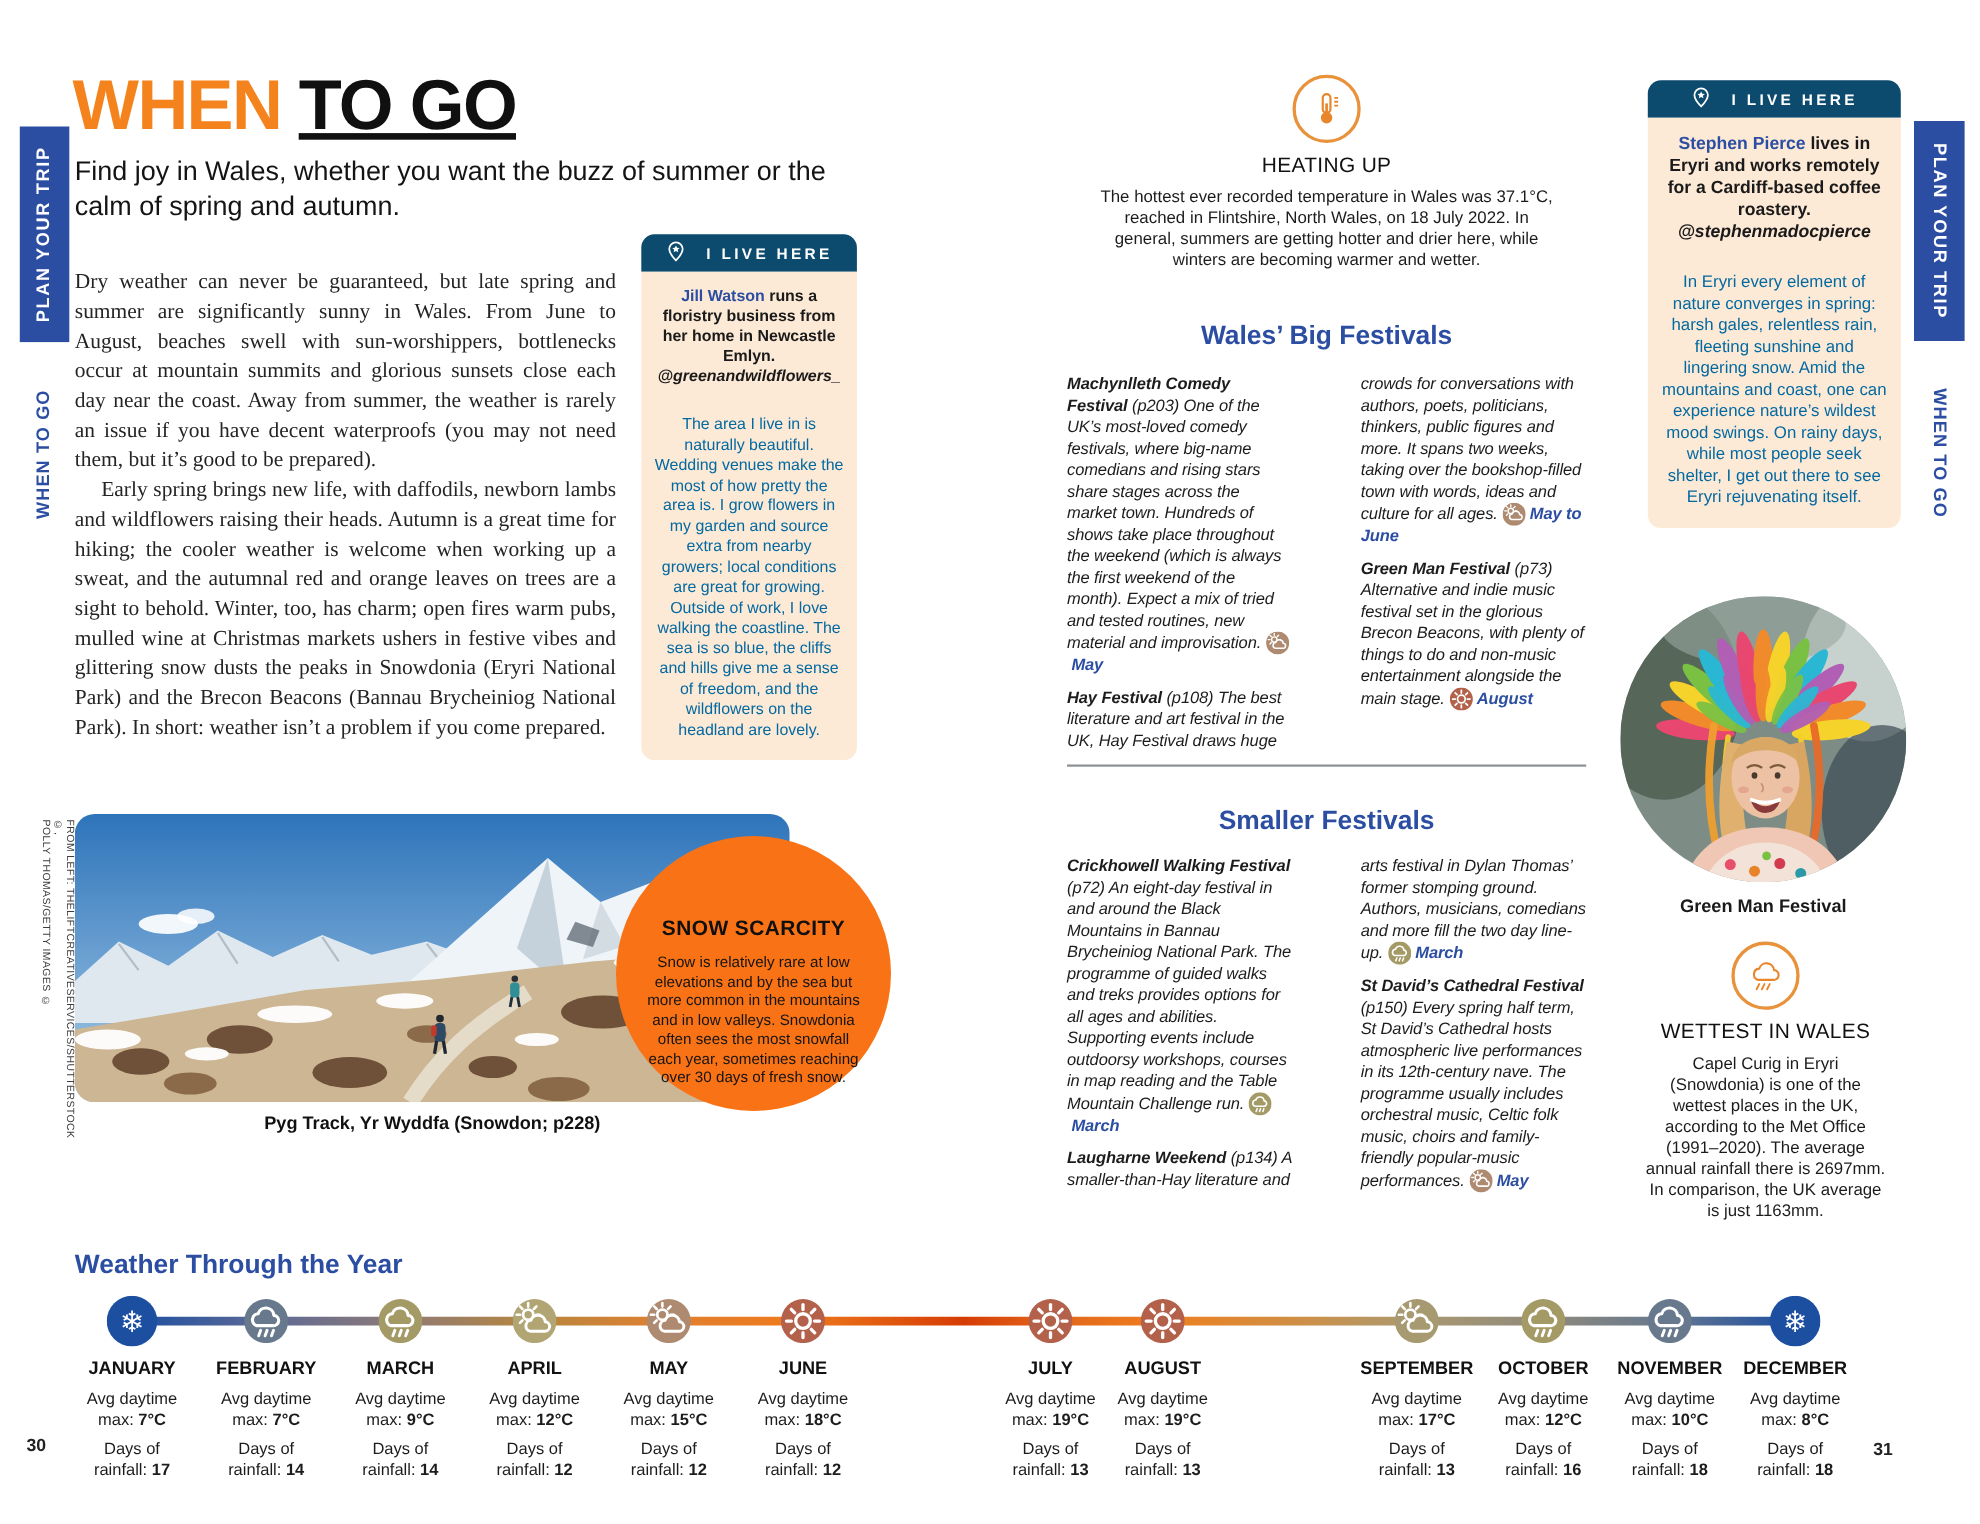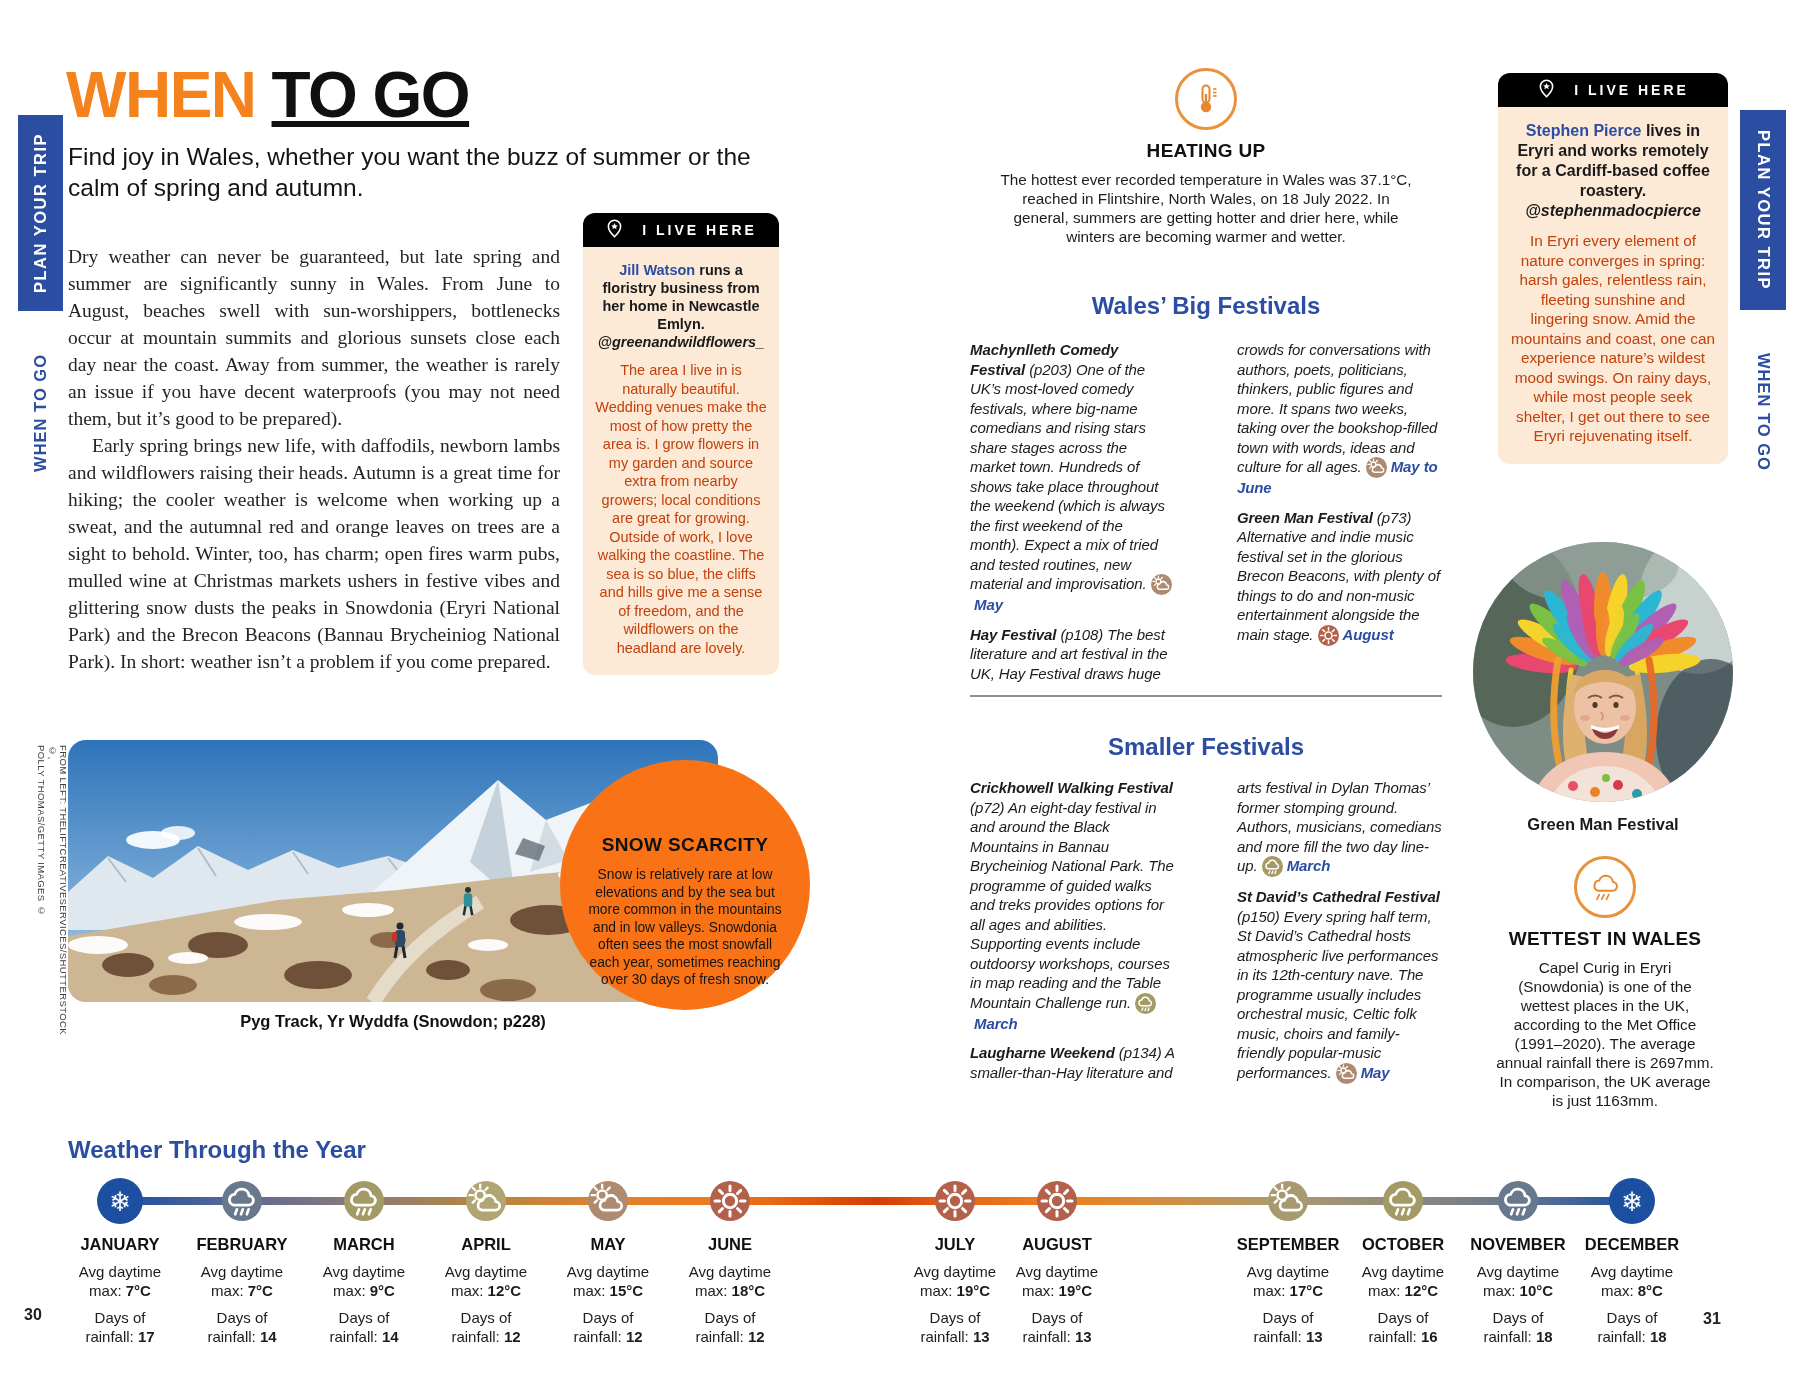--- a/index.html
+++ b/index.html
@@ -27,46 +27,46 @@
 
   
   .intro{left:68px;top:243px;width:492px;font-family:"Liberation Serif",serif;
          font-size:19.5px;line-height:27px;text-align:justify;color:#242424;}
   .intro p{margin:0;}
   .intro p + p{text-indent:24px;}
 
   
   .livebox{width:196px;left:583px;top:213px;z-index:2;}
   .livebox2{width:230px;left:1498px;top:73px;}
-  .lb-head{background:#000000;border-radius:12px 12px 0 0;color:#fff;display:flex;align-items:center;
+  .lb-head{background:#0c4a6e;border-radius:12px 12px 0 0;color:#fff;display:flex;align-items:center;
            justify-content:center;gap:18px;height:34px;font-weight:700;letter-spacing:3px;font-size:14px;}
   .lb-body{background:#fce9d6;border-radius:0 0 12px 12px;padding:14px 12px 18px;text-align:center;}
   .lb-intro{font-weight:700;font-size:14.5px;line-height:18px;}
   .livebox2 .lb-intro{font-size:16px;line-height:20px;}
   .lb-name{color:#2b4da2;}
   .lb-handle{font-style:italic;}
-  .lb-text{font-size:14.5px;line-height:18.5px;margin-top:10px;color:#c2410c;}
+  .lb-text{font-size:14.5px;line-height:18.5px;margin-top:26px;color:#0369a1;}
   .livebox2 .lb-text{font-size:15.3px;line-height:19.5px;}
 
   
   .photo{left:68px;top:740px;width:650px;height:262px;border-radius:18px;overflow:hidden;z-index:1;}
   .credits{left:36px;top:745px;height:300px;font-size:9.5px;line-height:11px;color:#3d3d3d;letter-spacing:.4px;}
   .caption{left:68px;top:1012px;width:650px;text-align:center;font-weight:700;font-size:16.5px;color:#111;}
 
   
   .snowcircle{left:560px;top:760px;width:250px;height:250px;border-radius:50%;background:#f97316;
               box-sizing:border-box;padding:74px 22px 0;text-align:center;z-index:3;}
   .sc-title{font-size:19px;font-weight:800;letter-spacing:.4px;color:#101010;}
   .sc-body{font-size:13.8px;line-height:17.5px;margin-top:10px;color:#141414;}
 
   
   .heat{left:996px;top:68px;width:420px;text-align:center;}
   .ring{width:56px;height:56px;border:3px solid #e8923c;border-radius:50%;margin:0 auto;
         display:flex;align-items:center;justify-content:center;background:#fff;}
-  .callout-h{font-size:19px;font-weight:700;margin-top:10px;letter-spacing:.3px;color:#111;}
+  .callout-h{font-size:19px;font-weight:400;margin-top:10px;letter-spacing:.3px;color:#111;}
   .callout-t{font-size:15.3px;line-height:19px;margin-top:8px;color:#1c1c1c;}
 
   .fest-h{width:420px;text-align:center;font-size:24px;font-weight:800;color:#2b4da2;}
   .bigfest-h{left:996px;top:292px;}
   .smallfest-h{left:996px;top:733px;}
   .fcol{width:206px;font-size:15px;line-height:19.5px;letter-spacing:-.1px;color:#1c1c1c;font-style:italic;}
   .fcol1b{left:970px;top:340px;}
   .fcol2b{left:1237px;top:340px;}
   .fcol1s{left:970px;top:778px;}
   .fcol2s{left:1237px;top:778px;}

